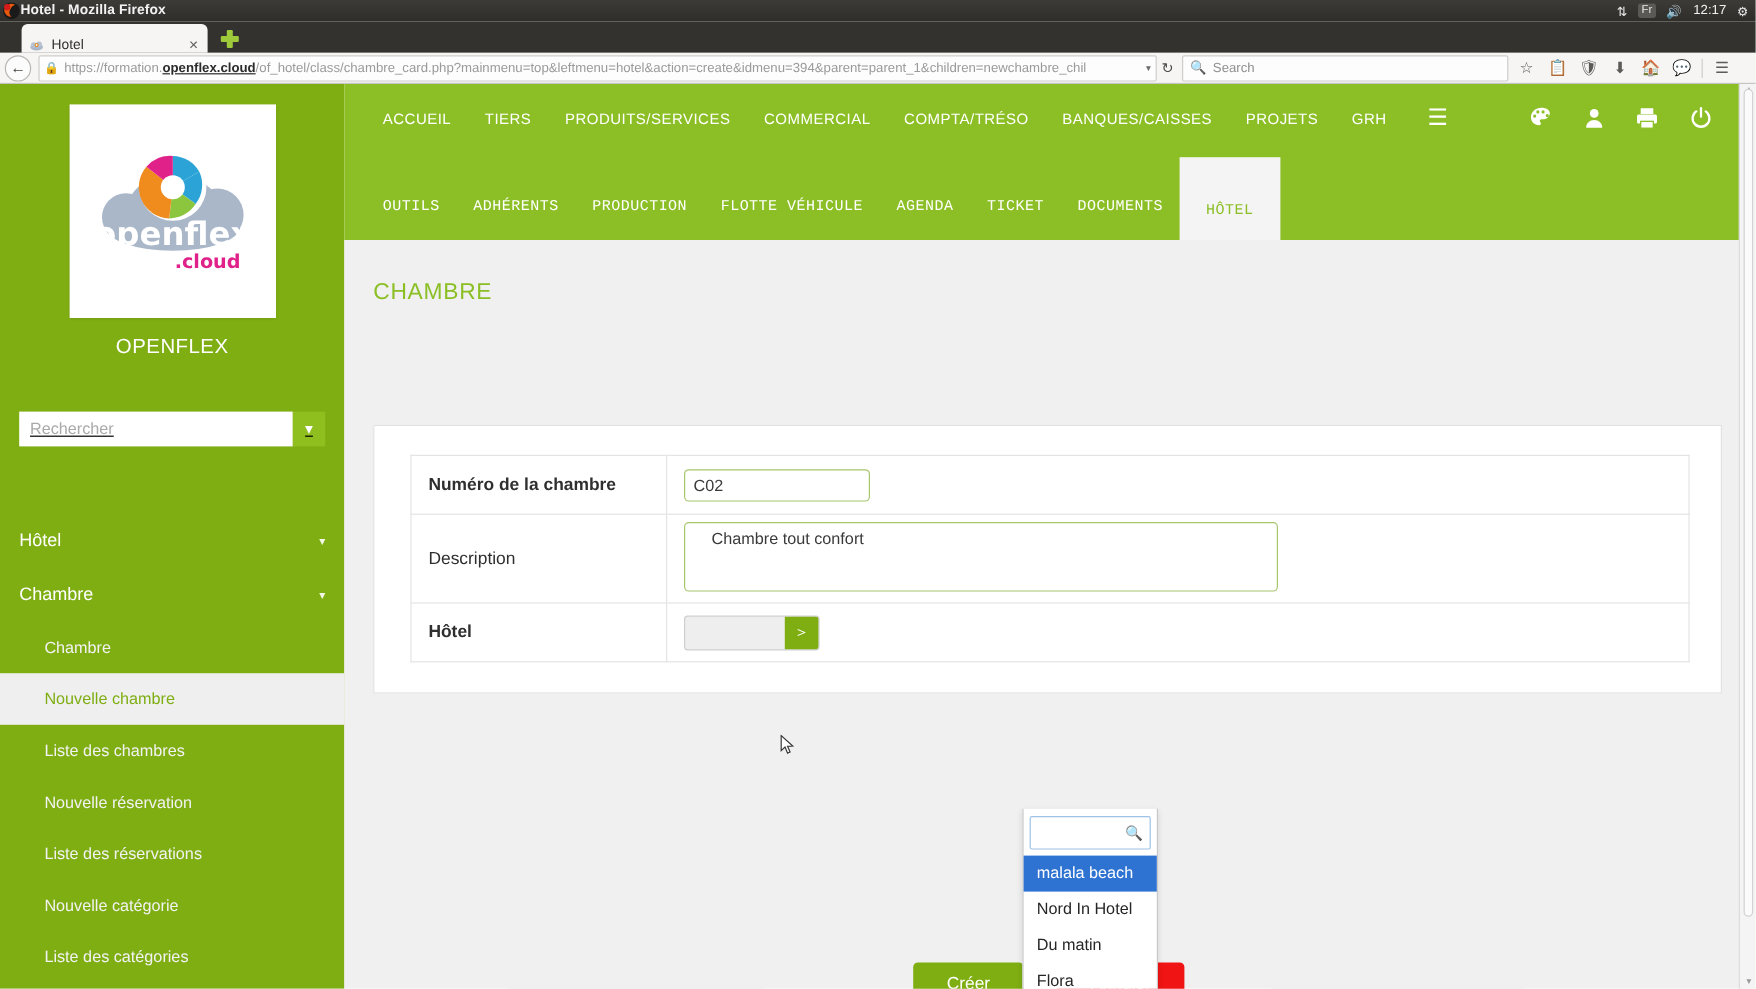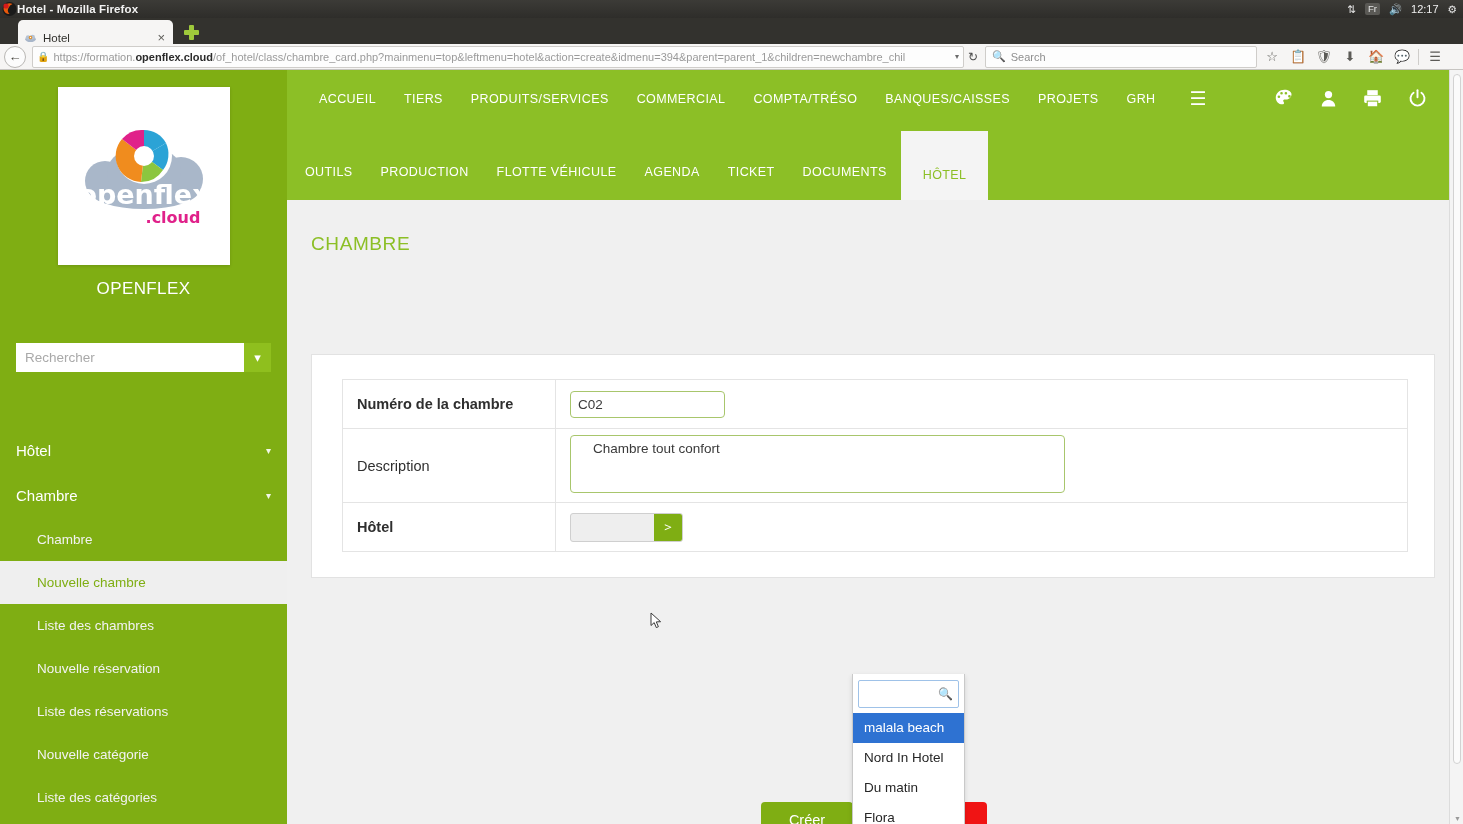--- a/index.html
+++ b/index.html
@@ -85,21 +85,21 @@
     color: #46453f; font-size: 13px; cursor: pointer;
   }
   .ff-urlbar {
     flex: 0 0 932px; height: 22px; margin-left: 6px;
     background: #fdfdfd; border: 1px solid #cfcdca; border-radius: 2px;
     display: flex; align-items: center; padding: 0 4px;
     font-size: 11px; overflow: hidden;
   }
   .ff-lock { color: #4c4c4c; font-size: 10px; margin-right: 4px; }
   .url-text { white-space: nowrap; overflow: hidden; color: #9a9a9a; }
-  .url-text b { color: #2b2b2b; font-weight: bold; }
+  .url-text b { color: #2b2b2b; font-weight: bold; text-decoration: underline; }
   .url-text .url-proto { color: #9a9a9a; }
   .url-dd { margin-left: auto; color: #6b6b6b; font-size: 8px; padding-left: 4px; }
   .ff-reload { width: 18px; text-align: center; color: #4a4a4a; font-size: 12px; cursor: pointer; }
   .ff-searchbar {
     flex: 0 0 272px; height: 22px; margin-left: 3px;
     background: #fdfdfd; border: 1px solid #cfcdca; border-radius: 2px;
     display: flex; align-items: center; padding: 0 6px;
     font-size: 11px; color: #8f8f8f; gap: 5px;
   }
   .ff-icons {
@@ -128,21 +128,21 @@
     width: 172px; height: 178px; margin: 17px auto 0;
     background: #ffffff;
     display: flex; align-items: center; justify-content: center;
     box-shadow: 0 1px 3px rgba(0,0,0,.15);
   }
   .brand-name {
     text-align: center; color: #ffffff; font-size: 17px;
     margin-top: 14px; letter-spacing: .4px;
   }
   .search-wrap {
-    margin: 44px 16px 0; display: flex; height: 29px;
+    margin: 44px 16px 0; display: flex; height: 29px; text-decoration: underline;
   }
   .search-input {
     flex: 1; border: none; outline: none;
     background: #ffffff; padding: 0 9px;
     font-size: 13.5px; color: #555; font-family: inherit;
   }
   .search-input::placeholder { color: #a9a9a9; }
   .search-drop {
     width: 27px; background: #8fbf1e;
     display: flex; align-items: center; justify-content: center;
@@ -182,21 +182,21 @@
   }
   .topnav-right {
     margin-left: auto; display: flex; align-items: center; gap: 24px;
     padding-right: 24px;
   }
   .topnav-right .tic {
     color: #ffffff; display: flex; align-items: center; cursor: pointer;
   }
   .topnav-row2 {
     position: absolute; bottom: 0; left: 0;
-    height: 56px; display: flex; align-items: stretch; padding-left: 4px;
+    height: 56px; display: flex; align-items: stretch; padding-left: 18px; font-family: Liberation Mono, monospace;
   }
   .topnav-row2 a {
     color: #ffffff; font-size: 12.5px; letter-spacing: .4px;
     padding: 0 14px; text-decoration: none; cursor: pointer;
     display: flex; align-items: center; white-space: nowrap;
   }
   .topnav-row2 a.active {
     background: #f4f4f4; color: #8cbf26;
     margin-top: -13px; padding: 0 22px;
     align-items: flex-end; padding-bottom: 18px;
@@ -484,20 +484,21 @@
         <span class="tic">
           <svg width="21" height="21" viewBox="0 0 24 24" fill="none" stroke="#ffffff" stroke-width="2.2" stroke-linecap="round">
               <path d="M7.5 5.5a8 8 0 1 0 9 0"></path>
               <path d="M12 2.5v8"></path>
             </svg>
         </span>
       </div>
     </div>
     <div class="topnav-row2">
       <a>OUTILS</a>
+      <a>ADHÉRENTS</a>
       <a>PRODUCTION</a>
       <a>FLOTTE VÉHICULE</a>
       <a>AGENDA</a>
       <a>TICKET</a>
       <a>DOCUMENTS</a>
       <a class="active">HÔTEL</a>
     </div>
   </div>
 
   <div class="content">

